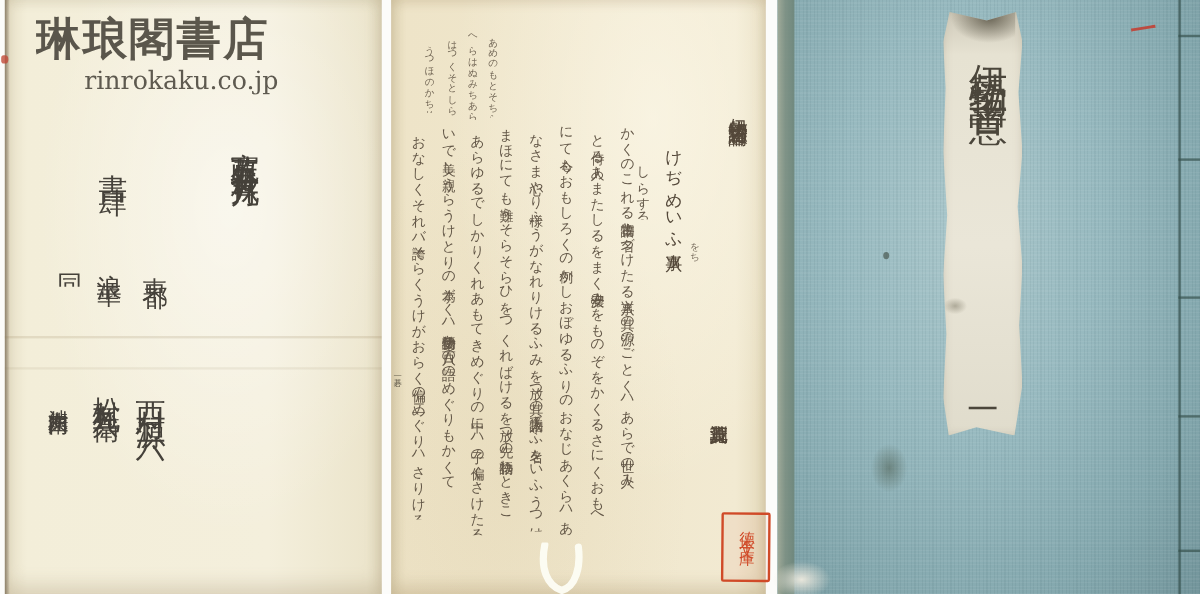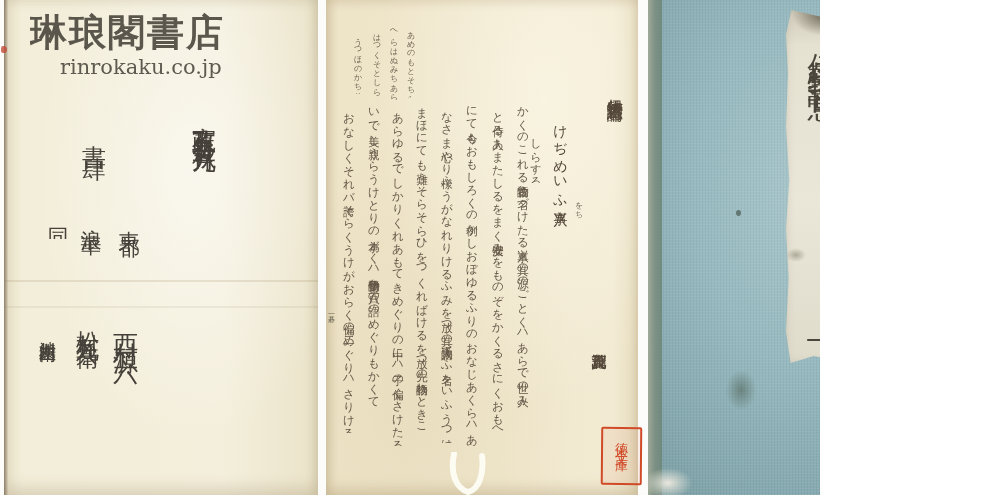--- a/index.html
+++ b/index.html
@@ -1,37 +1,37 @@
 <!DOCTYPE html>
 <html><head>
 <meta charset="utf-8">
 <style>
   html,body{margin:0;padding:0;}
   body{background:#ffffff;font-family:"DejaVu Sans",sans-serif;}
-  .stage{position:relative;width:820px;height:495px;background:#fcfcfa;overflow:hidden;}
+  .stage{position:relative;width:1000px;height:495px;background:#fcfcfa;overflow:hidden;}
   .panel{position:absolute;top:0;height:495px;}
   .v{writing-mode:vertical-rl;text-orientation:upright;}
   .col{position:absolute;overflow:hidden;white-space:nowrap;}
   .hand{color:#54483a;}
   .ink{color:#45413a;}
 
   
   .panel-left{left:4px;width:314px;
     background:
       radial-gradient(ellipse at 60% 35%, rgba(255,255,255,.5), rgba(0,0,0,0) 60%),
       linear-gradient(90deg,#e9e2ca 0%,#f3eed9 6%,#f4efdc 70%,#ece5cc 96%,#e2dabf 100%);
     box-shadow:inset 0 -8px 14px rgba(140,120,80,.22), inset 0 4px 8px rgba(140,120,80,.12);}
   .left-edge-line{position:absolute;left:0;top:0;width:4px;height:495px;
     background:linear-gradient(90deg,rgba(80,65,45,.55),rgba(80,65,45,.05));}
   .crease-h{position:absolute;left:0;width:100%;height:2px;background:rgba(150,130,90,.18);}
   .red-speck{position:absolute;left:-3px;top:46px;width:6px;height:7px;background:#c04a38;border-radius:40% 60% 60% 40%;opacity:.8;}
 
   .store-name{left:26px;top:8px;font-family:"DejaVu Serif",serif;font-size:37px;font-weight:600;
     letter-spacing:2px;color:#4e4a40;opacity:.92;}
-  .store-url{left:56px;top:55px;width:172px;text-align:left;font-family:"DejaVu Serif",serif;
+  .store-url{left:56px;top:55px;width:172px;text-align:right;font-family:"DejaVu Serif",serif;
     font-size:21px;color:#4e4a40;opacity:.9;}
 
   .date-col{left:184px;top:108px;height:256px;font-size:24px;letter-spacing:3px;}
   .shoshi{left:74px;top:126px;height:80px;font-size:24px;letter-spacing:12px;}
   .place-a{left:111px;top:214px;height:60px;font-size:21px;letter-spacing:6px;}
   .name-a{left:105px;top:314px;height:142px;font-size:25px;letter-spacing:8px;}
   .place-b{left:73px;top:212px;height:64px;font-size:21px;letter-spacing:6px;}
   .name-b{left:69px;top:312px;height:148px;font-size:23px;letter-spacing:4px;}
   .place-c{left:40px;top:211px;height:28px;font-size:21px;}
   .name-c{left:33px;top:328px;height:120px;font-size:17px;letter-spacing:1px;}

